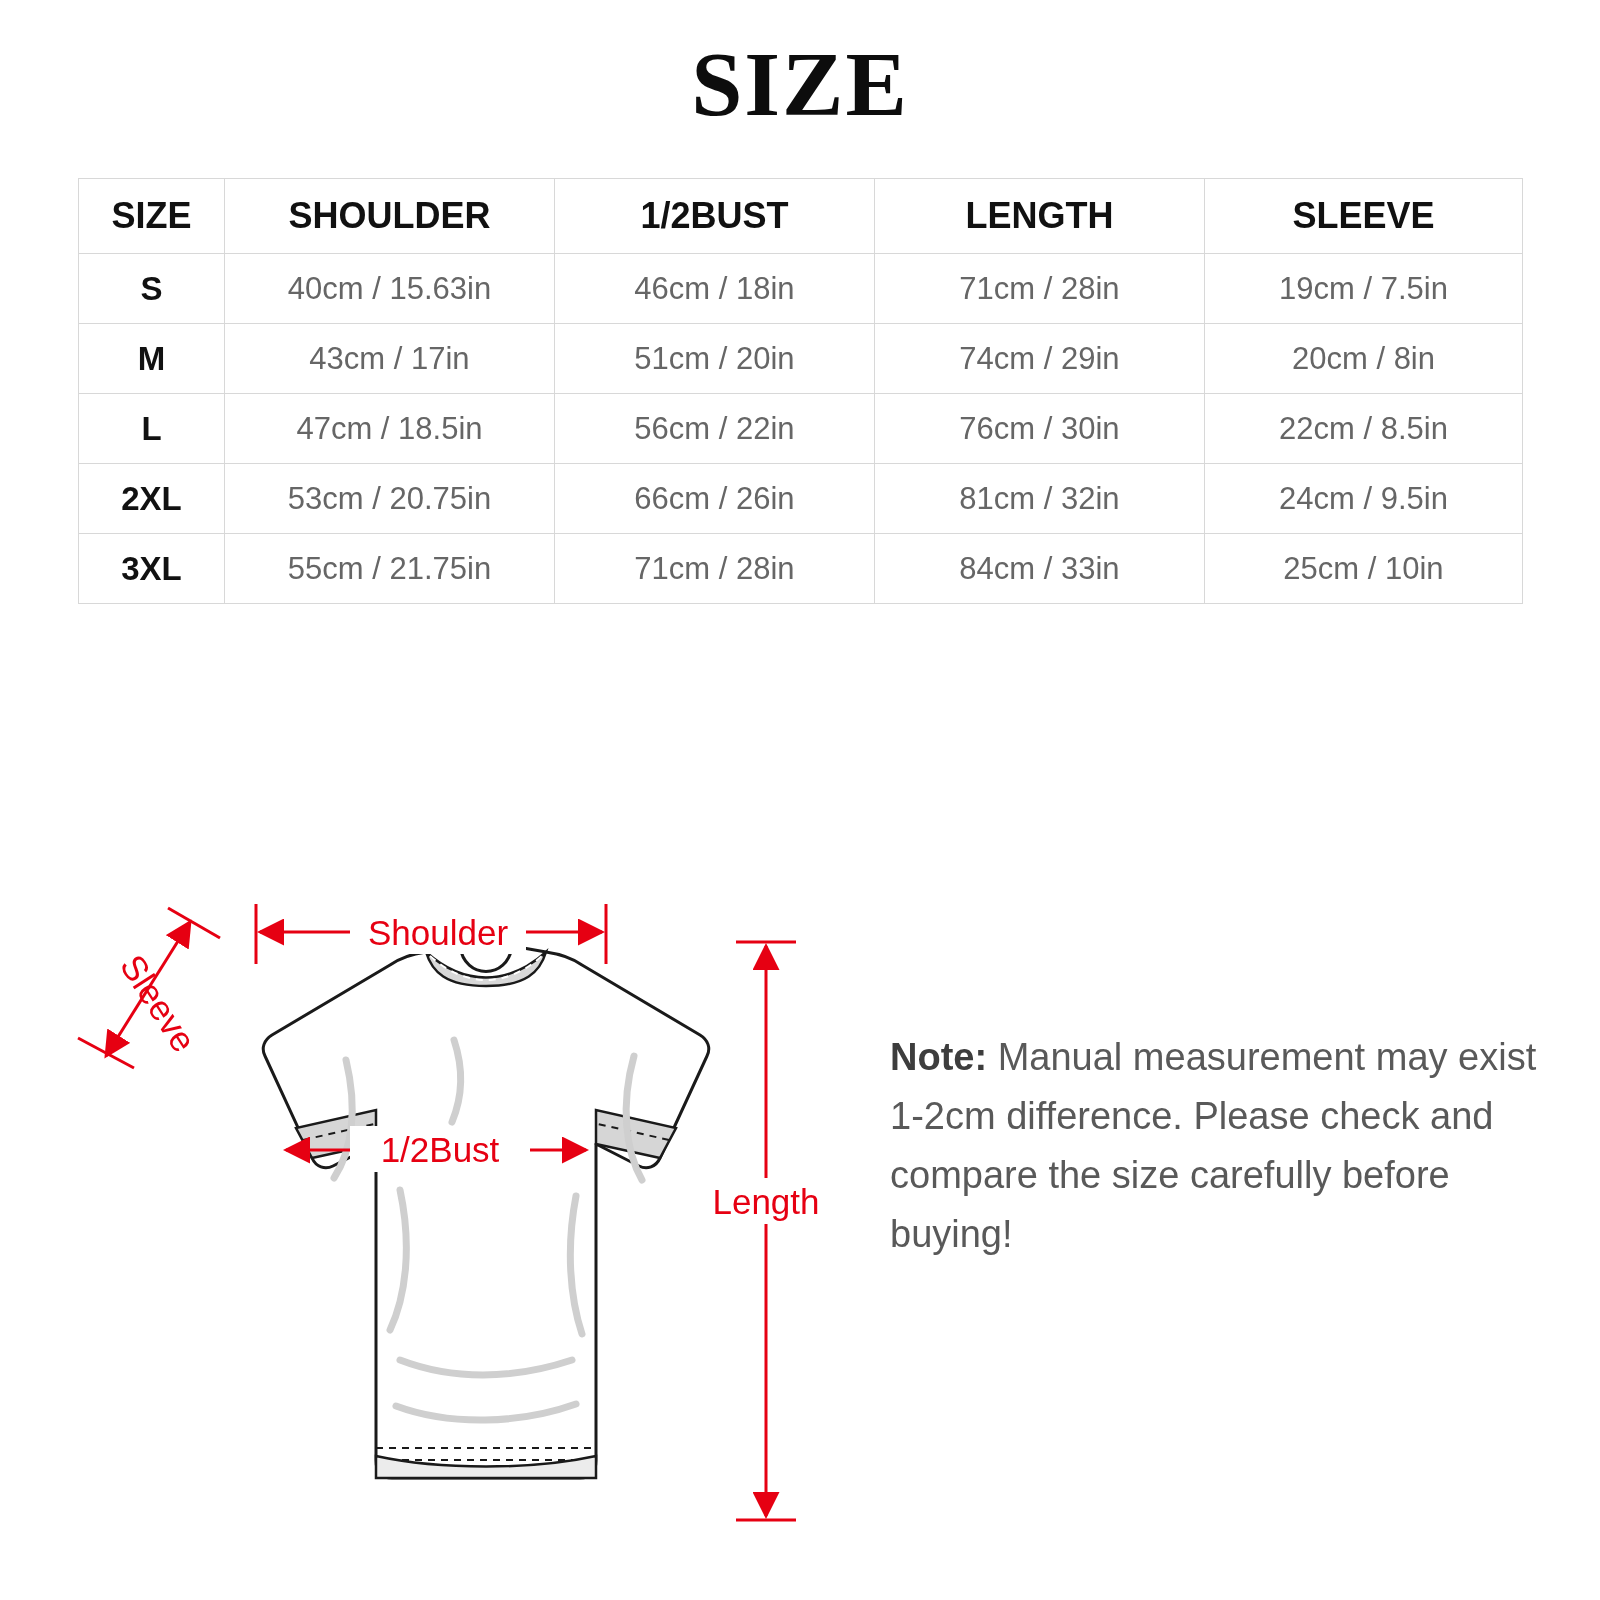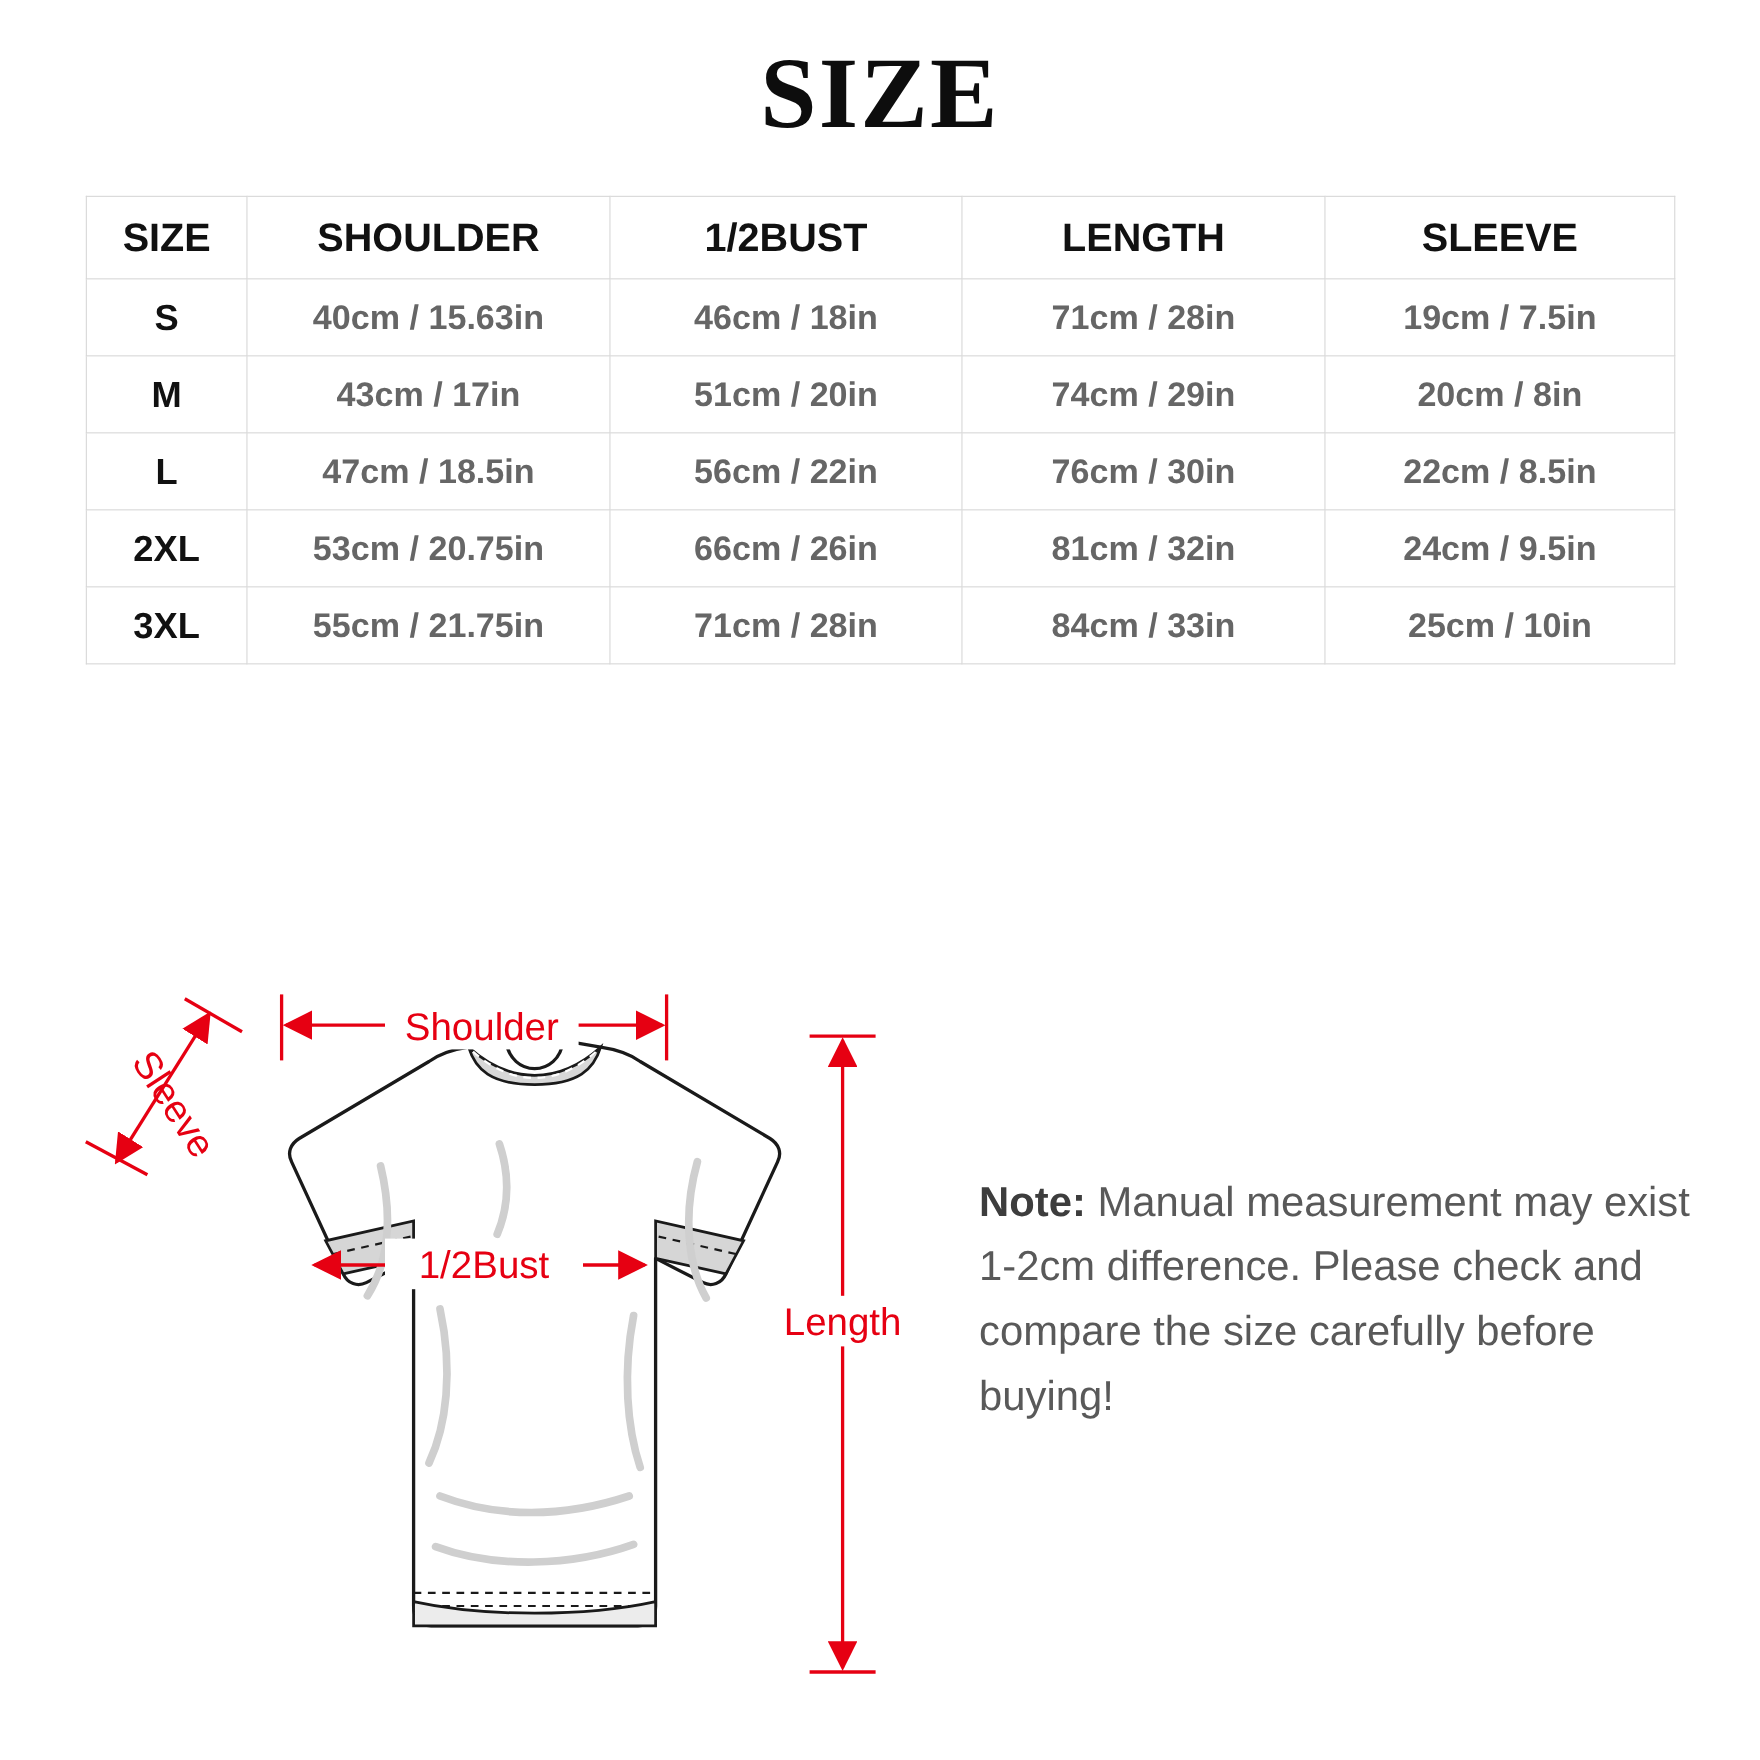--- a/index.html
+++ b/index.html
@@ -48,21 +48,21 @@
   }
   .size-table thead th {
     font-size: 36px;
     font-weight: bold;
     color: #111111;
     height: 74px;
   }
   .size-table tbody td {
     font-size: 31px;
     color: #666666;
-    font-weight: bold;
+    font-weight: normal;
   }
   .size-table tbody td.size-cell {
     font-size: 33px;
     font-weight: bold;
     color: #111111;
   }
   .col-size    { width: 146px; }
   .col-shoulder{ width: 330px; }
   .col-bust    { width: 320px; }
   .col-length  { width: 330px; }
@@ -74,21 +74,21 @@
     top: 860px;
     left: 60px;
     width: 800px;
     height: 700px;
   }
   .diagram svg { display: block; }
 
   
   .note {
     position: absolute;
-    top: 1064px;
+    top: 1028px;
     left: 890px;
     width: 660px;
     font-size: 38px;
     line-height: 1.55;
     color: #595959;
   }
   .note b {
     color: #3d3d3d;
     font-weight: bold;
   }

